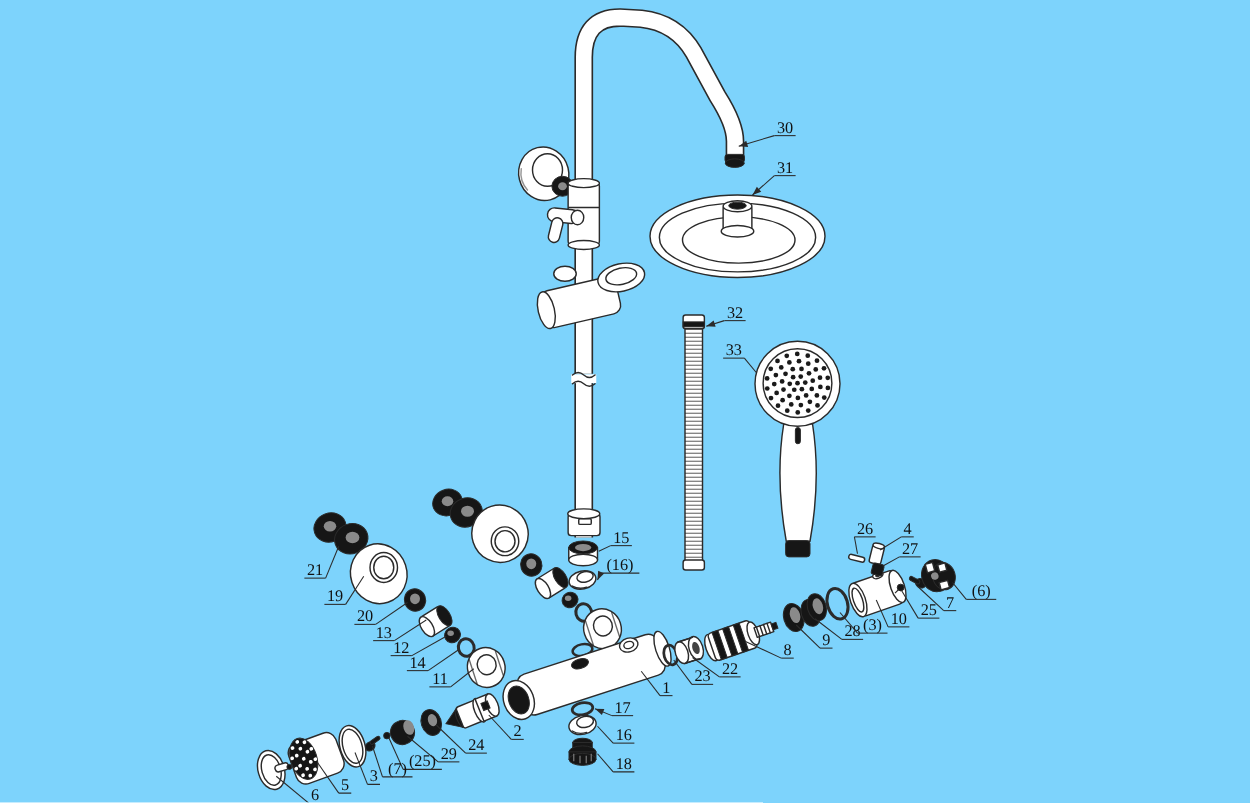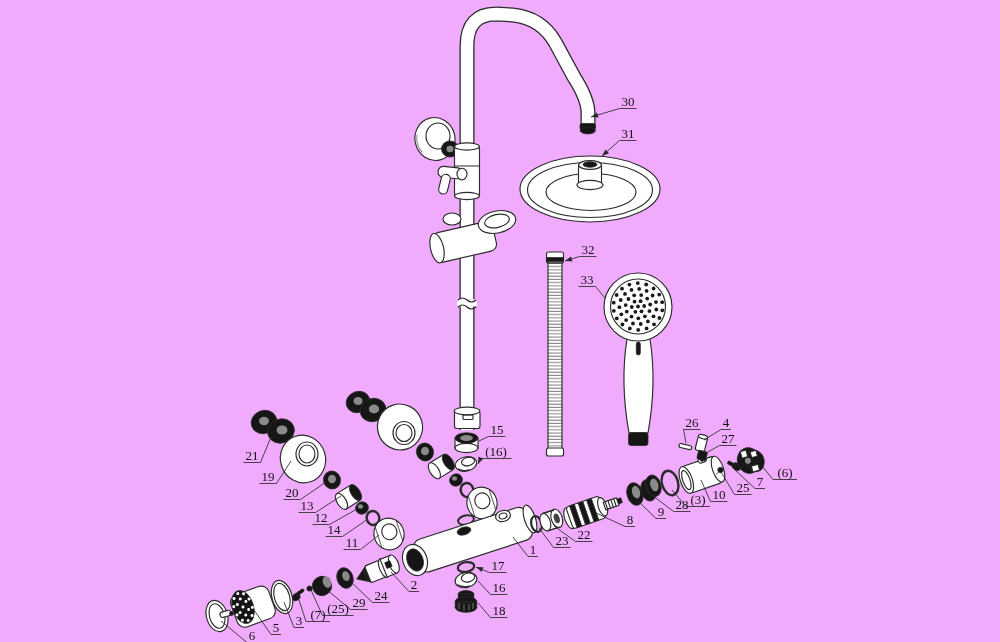--- a/index.html
+++ b/index.html
@@ -1,16 +1,16 @@
 <!DOCTYPE html>
 <html><head>
 <meta charset="utf-8">
 <style>
   html,body{margin:0;padding:0;background:#fff;}
-  #stage{position:relative;width:1000px;height:642px;background:#f0abfc;overflow:hidden;}
+  #stage{position:relative;width:1000px;height:642px;background:#7dd3fc;overflow:hidden;}
   svg{display:block}
   .ln{fill:none;stroke:#2b2b2b;stroke-width:1.15;stroke-linecap:round;stroke-linejoin:round}
   .wh{fill:#ffffff;stroke:#2b2b2b;stroke-width:1.15;stroke-linejoin:round}
   .dk{fill:#161616;stroke:#2b2b2b;stroke-width:0.8}
   .gy{fill:#8a8a8a;stroke:none}
   .ldr{stroke:#2b2b2b;stroke-width:0.85;fill:none}
   text.lbl{font-family:"Liberation Serif",serif;font-size:13px;fill:#111111}
 </style>
 </head>
 <body>

